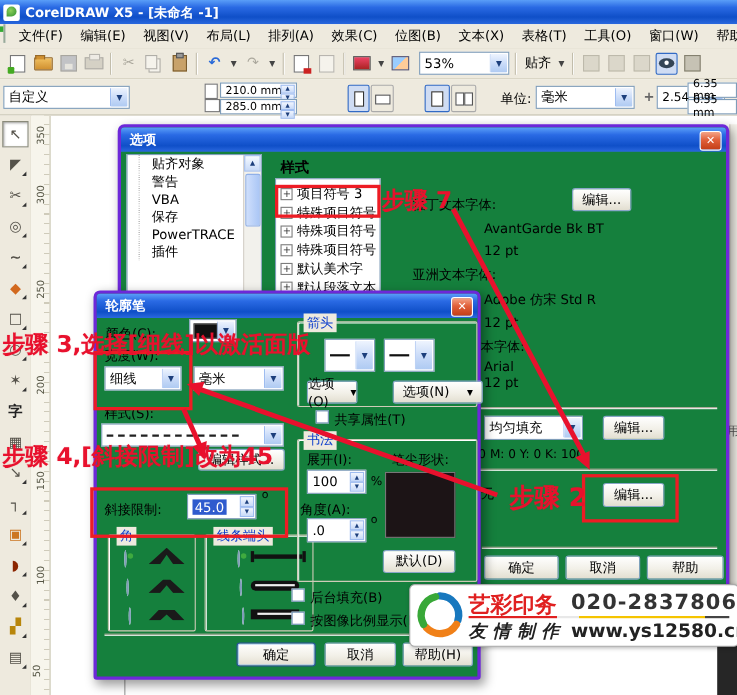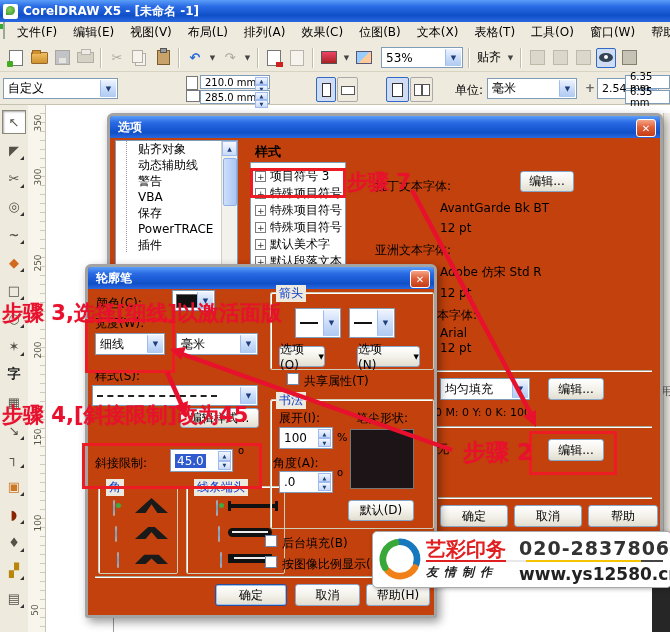--- a/index.html
+++ b/index.html
@@ -65,21 +65,21 @@
     background:linear-gradient(180deg,#f4a588,#e1603a 45%,#c33d16);color:#fff;font-size:10px;font-weight:bold;
     display:flex;align-items:center;justify-content:center;}
   .closebtn::after{content:"✕";}
   .cb{width:12px;height:12px;background:#fff;border:1px solid #6a8cb0;box-sizing:border-box;display:inline-block;}
   .radio{width:11px;height:11px;border-radius:50%;background:#fff;border:1px solid #7f9db9;box-sizing:border-box;position:relative;}
   .radio.on::after{content:"";position:absolute;left:2px;top:2px;width:5px;height:5px;border-radius:50%;background:#3faa3f;}
   .gbox{border:1px solid #cfccb8;border-radius:2px;box-shadow:1px 1px 0 #fff inset;}
   .gcap{color:#0b3ccc;background:#eeeade;padding:0 3px;font-size:12px;}
   .divider{height:1px;background:#aca899;box-shadow:0 1px 0 #fff;}
   
-  .dlg{position:absolute;border:3px solid #a3a3a3;border-radius:6px 6px 3px 3px;background:#c2410c;
+  .dlg{position:absolute;border:3px solid #6d28d9;border-radius:6px 6px 3px 3px;background:#15803d;
     box-shadow:3px 4px 10px rgba(0,0,0,.4);box-sizing:border-box;}
   .dtitle{position:absolute;left:0;top:0;right:0;height:22px;border-radius:3px 3px 0 0;
     background:linear-gradient(180deg,#5a9ef8 0%,#2a6ae4 30%,#0f4fc8 75%,#2a68de 100%);
     color:#fff;font-weight:bold;display:flex;align-items:center;padding-left:8px;box-sizing:border-box;}
   
   .toolcol{position:absolute;left:0;top:105px;width:28px;height:527px;background:#eeeade;border-right:1px solid #bdb9a8;}
   .tool{position:absolute;left:2px;width:24px;height:24px;display:flex;align-items:center;justify-content:center;}
   .tool .g{font-size:13px;color:#55524a;}
   .tool.sel{background:#fff;border:1px solid #8a8a7a;box-shadow:inset 1px 1px 2px #aaa;box-sizing:border-box;}
   .tool.fly::after{content:"";position:absolute;right:2px;bottom:2px;border-left:4px solid transparent;border-bottom:4px solid #333;}
@@ -322,21 +322,20 @@
   <span class="lbl" style="left:661px;top:384px;font-size:11px;color:#555;z-index:3">用</span>
 
   <div class="dlg" style="left:107px;top:113px;width:556px;height:427px;z-index:10">
     <div class="dtitle">
       <span>选项</span>
     </div>
     <div class="closebtn" style="right:4px"></div>
 
     <div class="abs" style="left:5px;top:24px;width:123px;height:362px;background:#fff;border:1px solid #7f9db9;box-sizing:border-box;overflow:hidden">
       <div class="tree-item">贴齐对象</div>
-      <div class="tree-item">动态辅助线</div>
       <div class="tree-item">警告</div>
       <div class="tree-item">VBA</div>
       <div class="tree-item">保存</div>
       <div class="tree-item">PowerTRACE</div>
       <div class="tree-item">插件</div>
 
       <div class="abs" style="right:0;top:0;width:15px;height:100%;background:#f2f1ec;border-left:1px solid #d4d0c8">
         <div class="abs" style="left:0;top:0;width:15px;height:15px;background:linear-gradient(#f6faff,#c8daf8);border:1px solid #9ebcf0;box-sizing:border-box;font-size:6px;color:#1d3f7c;text-align:center;line-height:13px">▲</div>
         <div class="abs" style="left:1px;top:17px;width:12px;height:46px;background:linear-gradient(90deg,#cfdffc,#aac6f5);border:1px solid #90b0e8;border-radius:2px"></div>
       </div>
@@ -490,21 +489,21 @@
       <span class="dd"></span>
     </div>
     <div class="combo" style="left:261px;top:41px;width:46px;height:30px;position:absolute">
       <span style="display:inline-block;width:18px;height:2px;background:#111"></span>
       <span class="dd"></span>
     </div>
     <div class="xpbtn" style="left:191px;top:79px;width:46px;height:21px;position:absolute;gap:6px">
       <span>选项(O)</span>
         <span style="font-size:7px">▼</span>
     </div>
-    <div class="xpbtn" style="left:269px;top:79px;width:63px;height:21px;position:absolute;gap:16px">
+    <div class="xpbtn" style="left:269px;top:79px;width:82px;height:21px;position:absolute;gap:16px">
       <span>选项(N)</span>
         <span style="font-size:7px">▼</span>
     </div>
     <span class="cb abs" style="left:199px;top:106px"></span>
     <span class="lbl" style="left:216px;top:106px">共享属性(T)</span>
 
     
     <div class="gbox abs" style="left:182px;top:132px;width:162px;height:128px"></div>
     <span class="lbl gcap" style="left:188px;top:125px">书法</span>
     <span class="lbl" style="left:191px;top:143px">展开(I):</span>
@@ -577,17 +576,17 @@
             <path d="M24 6 A 18 18 0 0 1 41 29" stroke="#f08018"></path>
           </g>
         <g transform="rotate(240 24 24)">
             <path d="M24 6 A 18 18 0 0 1 41 29" stroke="#38a838"></path>
           </g>
       </g>
     </svg>
     <span class="lbl" style="left:53px;top:4px;font-size:20px;font-weight:bold;color:#e02020">艺彩印务</span>
     <span class="lbl" style="left:146px;top:5px;font-size:19px;font-weight:bold;color:#333;letter-spacing:1px">020-28378065</span>
     <div class="abs" style="left:53px;top:28px;width:237px;height:2px;background:linear-gradient(90deg,#e02020 0 80px,#e8e8e8 80px 100px,#f5c400 100px 215px,#444 215px 237px)"></div>
-    <span class="lbl" style="left:53px;top:32px;font-size:12px;font-weight:bold;font-style:italic;color:#222;letter-spacing:6px">友情制作</span>
+    <span class="lbl" style="left:53px;top:32px;font-size:16px;font-weight:bold;font-style:italic;color:#222;letter-spacing:6px">友情制作</span>
     <span class="lbl" style="left:146px;top:32px;font-size:17px;font-weight:bold;color:#222">www.ys12580.cn</span>
   </div>
 
 </div>
 
 </body></html>

